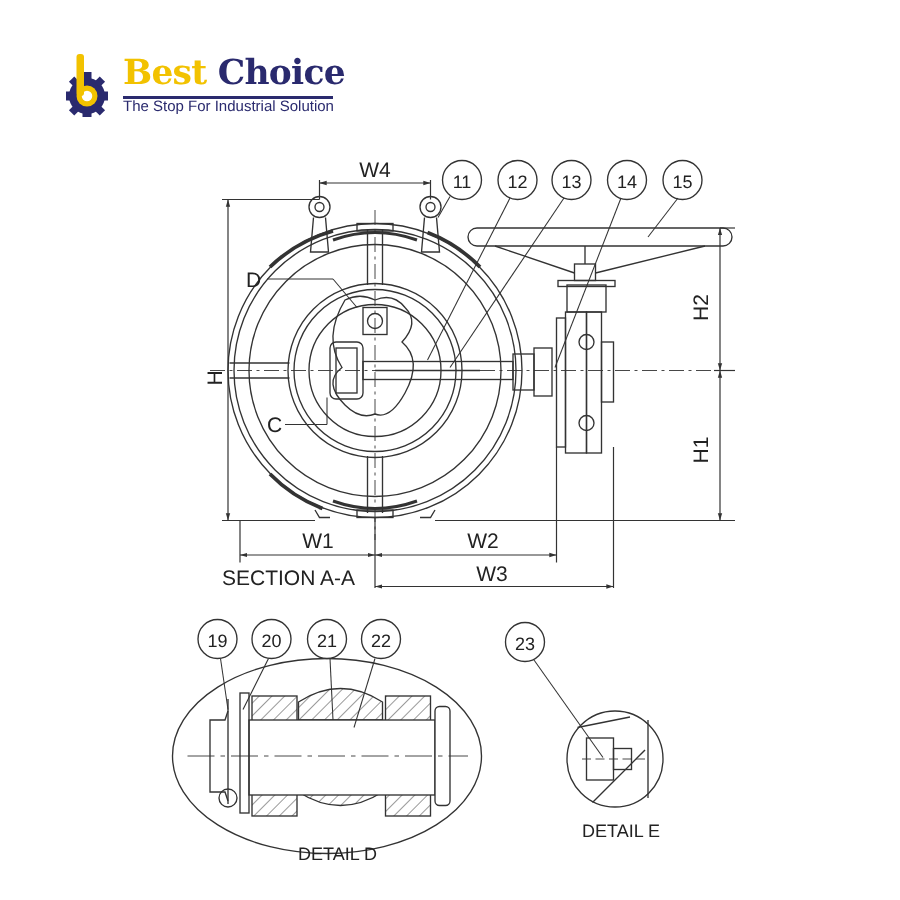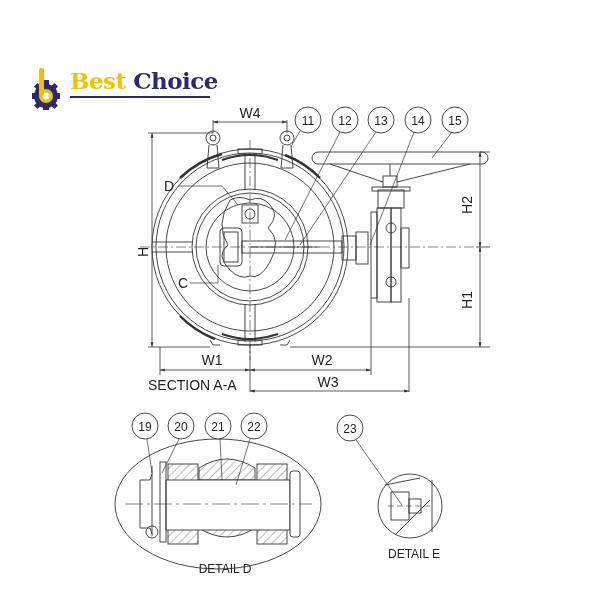--- a/index.html
+++ b/index.html
@@ -1,17 +1,17 @@
 <!DOCTYPE html>
 <html><head>
 <meta charset="utf-8">
 <style>
   html, body { margin:0; padding:0; background:#ffffff; }
   body { width:600px; height:600px; position:relative; overflow:hidden; font-family:"Liberation Sans", sans-serif; }
-  .logo { position:absolute; left:30px; top:34px; width:220px; height:50px;margin-top:32px; }
+  .logo { position:absolute; left:42px; top:34px; width:220px; height:50px; }
   .logo-gear { position:absolute; left:0; top:0; width:36px; height:44px; }
   .logo-title { position:absolute; left:40px; top:1px; font-family:"DejaVu Serif", serif; font-weight:bold; font-size:23px; letter-spacing:-0.5px; white-space:nowrap; }
   .logo-best { color:#f2c200; }
   .logo-choice { color:#2a2a6e; }
   .logo-rule { position:absolute; left:40px; top:30px; width:140px; height:1.5px; background:#2a2a6e; }
   .logo-tag { position:absolute; left:40px; top:32px; font-size:10px; color:#2a2a6e; white-space:nowrap; }
   svg.drawing { position:absolute; left:0; top:0; }
   svg text { font-family:"Liberation Sans", sans-serif; fill:#222; }
 </style>
 </head>
@@ -32,20 +32,21 @@
     </g>
     <circle cx="16" cy="30" r="7" fill="#f2c200"></circle>
     <circle cx="16" cy="30" r="3.5" fill="#ffffff"></circle>
     <rect x="9" y="2" width="5" height="28" rx="2" fill="#f2c200"></rect>
   </svg>
   <div class="logo-title">
     <span class="logo-best">Best</span>
     <span class="logo-choice">Choice</span>
   </div>
   <div class="logo-rule"></div>
+  <div class="logo-tag">The Stop For Industrial Solution</div>
 </div>
 
 <svg class="drawing" width="600" height="600" viewBox="0 0 600 600">
   <defs>
     <marker id="arr" viewBox="0 0 10 10" refX="10" refY="5" markerWidth="6" markerHeight="6" orient="auto-start-reverse">
       <path d="M0,2 L10,5 L0,8 z" fill="#333"></path>
     </marker>
     <pattern id="hatch" width="6" height="6" patternUnits="userSpaceOnUse" patternTransform="rotate(45)">
       <line x1="0" y1="0" x2="0" y2="6" stroke="#555" stroke-width="0.8"></line>
     </pattern>

